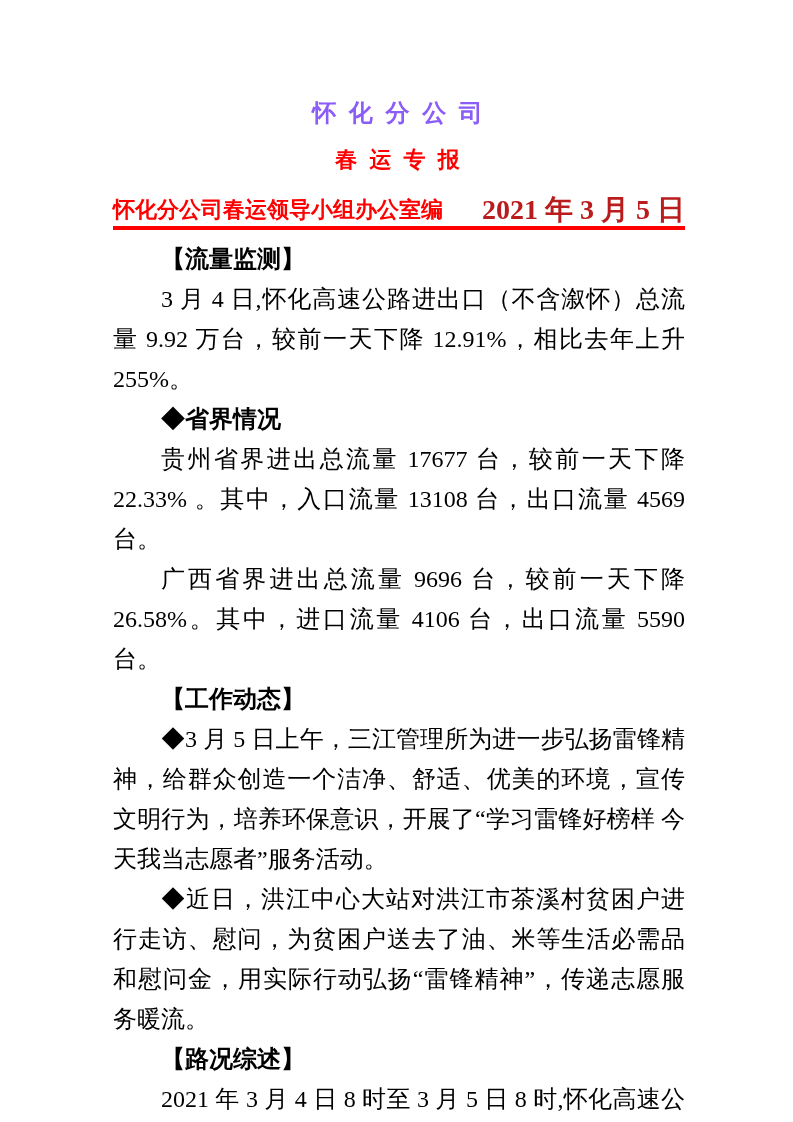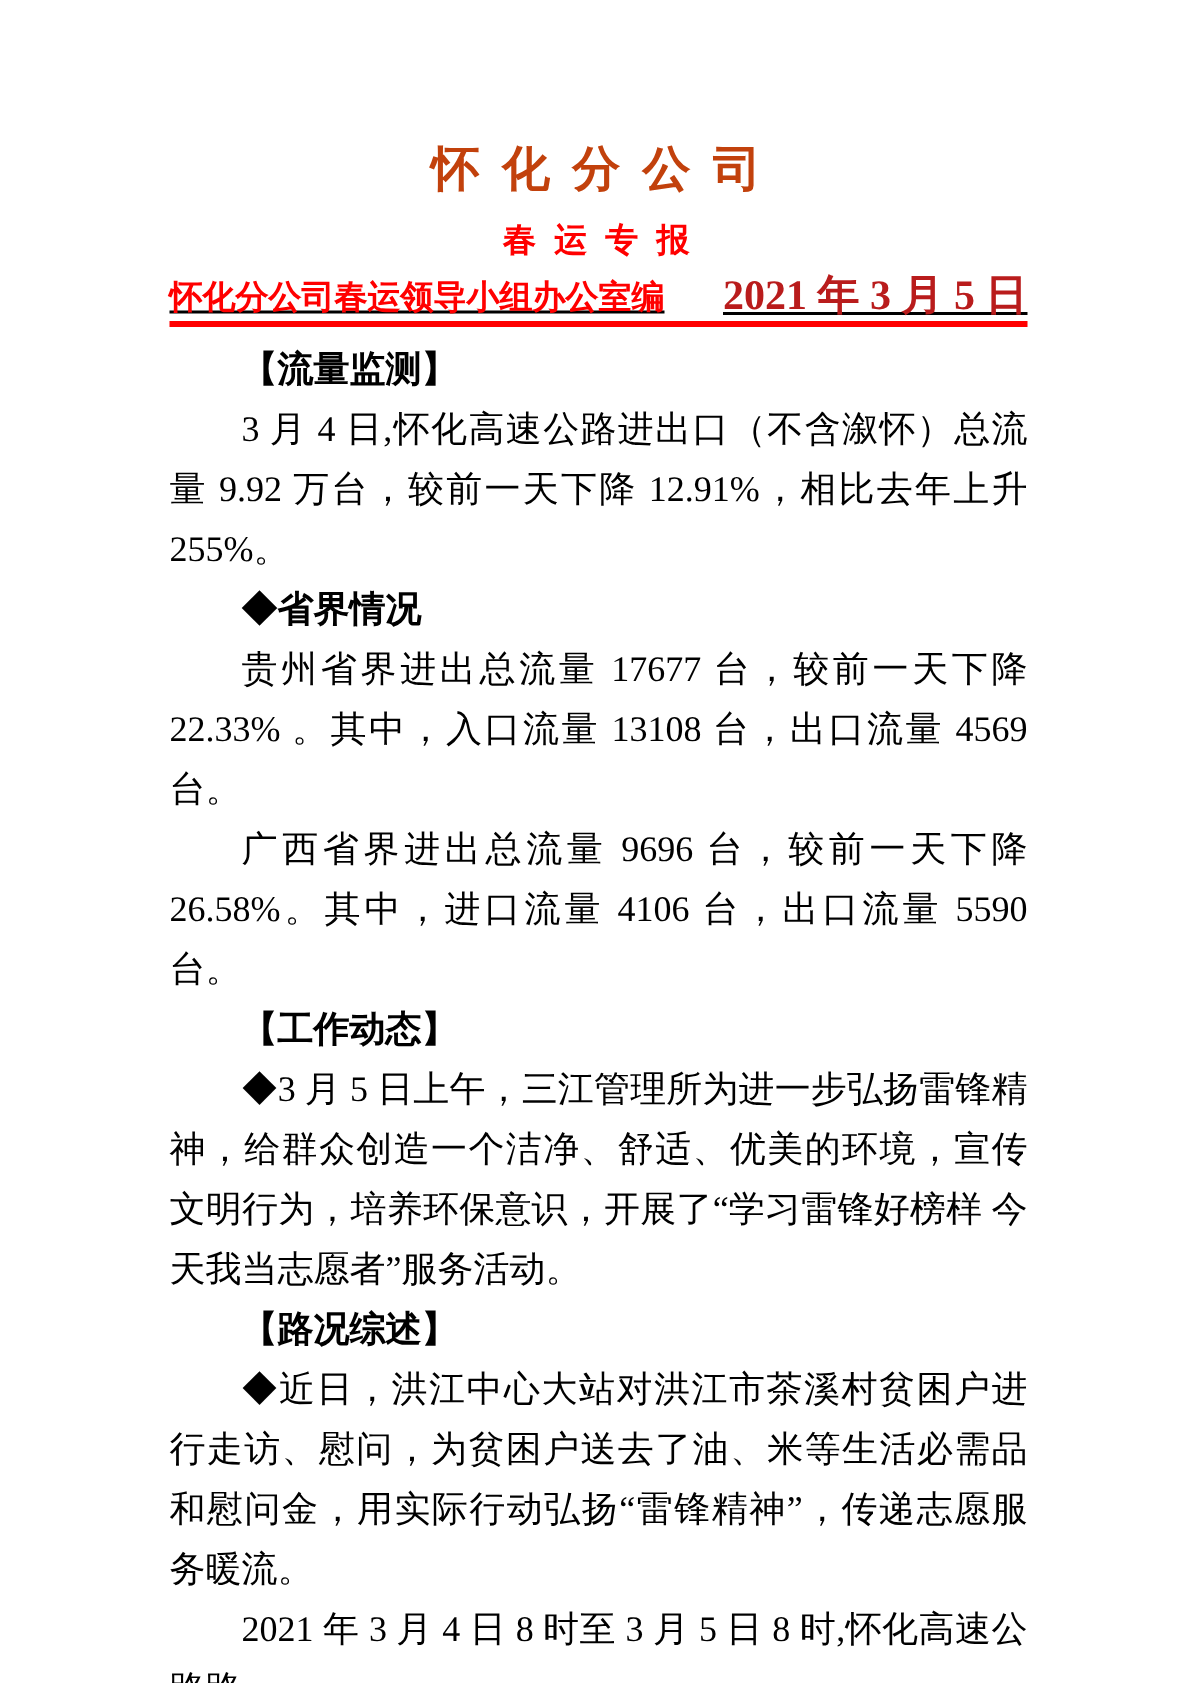--- a/index.html
+++ b/index.html
@@ -12,22 +12,22 @@
   .page {
     width: 793px; height: 1122px;
     padding: 92px 108px 0 113px;
     background: #ffffff;
     color: #000000;
     font-family: "Liberation Serif", serif;
   }
   .org-title {
     font-family: "Liberation Sans", sans-serif;
     font-weight: bold;
-    color: #c2410c;
-    font-size: 32px;
+    color: #8b5cf6;
+    font-size: 24px;
     line-height: 41px;
     text-align: center;
     letter-spacing: 3px;
     white-space: nowrap;
   }
   .report-title {
     font-family: "Liberation Sans", sans-serif;
     font-weight: bold;
     color: #ff0000;
     font-size: 22px;
@@ -40,26 +40,25 @@
   .issue-info {
     margin-top: 9px;
     text-align: center;
     color: #ff0000;
     font-weight: bold;
     font-size: 21px;
     line-height: 27px;
     font-family: "Liberation Serif", serif;
   }
   .editor-row {
-    margin-top: 4px;
+    margin-top: 16px;
     display: flex;
     justify-content: space-between;
     align-items: center;
     line-height: 28px;
-    text-decoration: underline;
   }
   .editor {
     color: #ff0000;
     font-weight: bold;
     font-size: 22px;
     font-family: "Liberation Sans", sans-serif;
   }
   .date {
     color: #b91c1c;
     font-weight: bold;
@@ -104,18 +103,18 @@
   <div class="rule"></div>
 
   <div class="doc">
     <div class="blk heading">【流量监测】</div>
     <div class="blk para">3 月 4 日,怀化高速公路进出口（不含溆怀）总流量 9.92 万台，较前一天下降 12.91%，相比去年上升 255%。</div>
     <div class="blk heading">◆省界情况</div>
     <div class="blk para">贵州省界进出总流量 17677 台，较前一天下降 22.33% 。其中，入口流量 13108 台，出口流量 4569 台。</div>
     <div class="blk para">广西省界进出总流量 9696 台，较前一天下降 26.58%。其中，进口流量 4106 台，出口流量 5590 台。</div>
     <div class="blk heading">【工作动态】</div>
     <div class="blk para">◆3 月 5 日上午，三江管理所为进一步弘扬雷锋精神，给群众创造一个洁净、舒适、优美的环境，宣传文明行为，培养环保意识，开展了“学习雷锋好榜样 今天我当志愿者”服务活动。</div>
+    <div class="blk para">◆近日，洪江中心大站对洪江市茶溪村贫困户进行走访、慰问，为贫困户送去了油、米等生活必需品和慰问金，用实际行动弘扬“雷锋精神”，传递志愿服务暖流。</div>
     <div class="blk heading">【路况综述】</div>
-    <div class="blk para">◆近日，洪江中心大站对洪江市茶溪村贫困户进行走访、慰问，为贫困户送去了油、米等生活必需品和慰问金，用实际行动弘扬“雷锋精神”，传递志愿服务暖流。</div>
     <div class="blk para">2021 年 3 月 4 日 8 时至 3 月 5 日 8 时,怀化高速公路路</div>
   </div>
 
 </div>
 
 </body></html>

